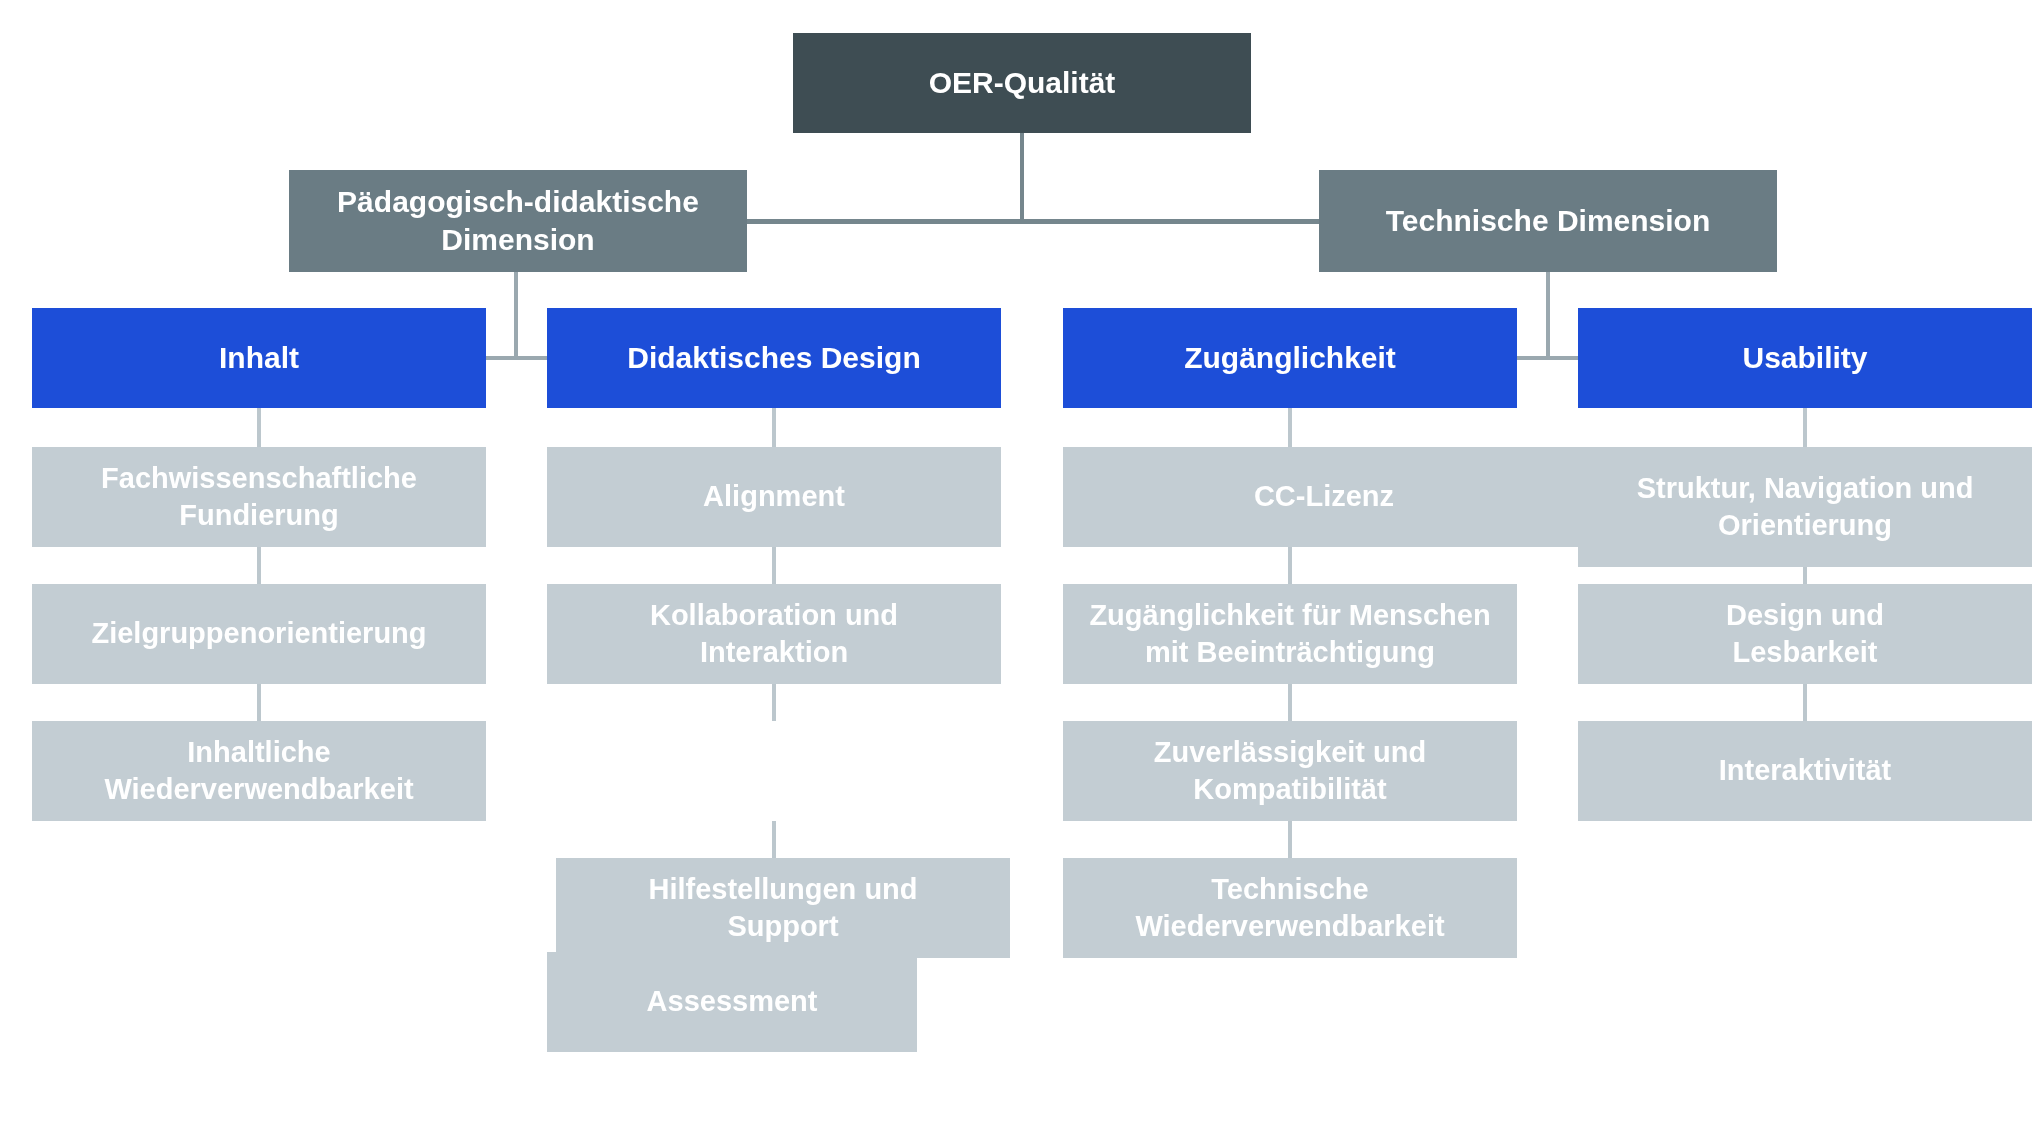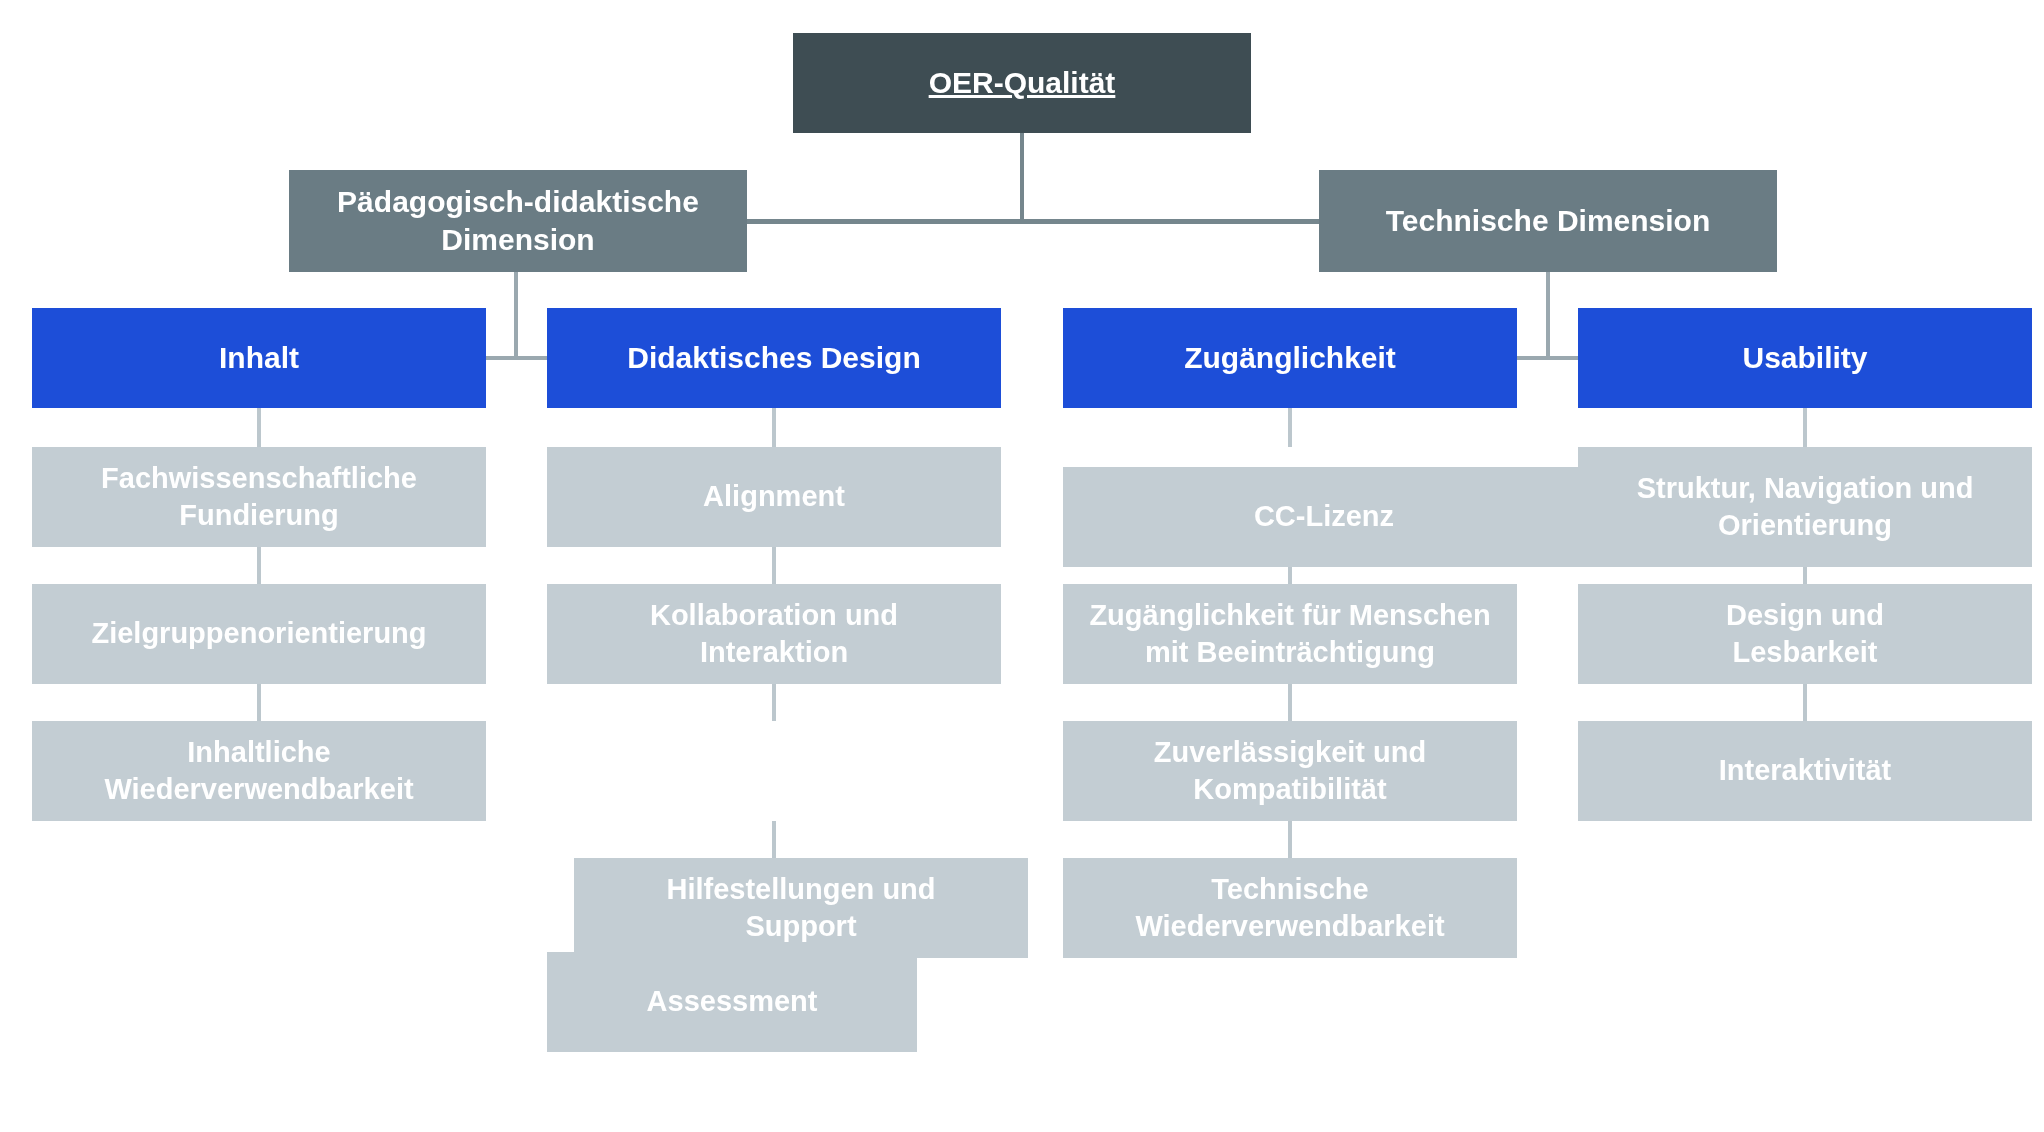--- a/index.html
+++ b/index.html
@@ -13,21 +13,21 @@
   .node{
     position:absolute;
     display:flex;align-items:center;justify-content:center;
     text-align:center;
     color:#ffffff;
     font-weight:bold;
     white-space:pre-line;
     line-height:1.28;
     box-sizing:border-box;
   }
-  .root{background:#3E4D53;font-size:30px;text-decoration:underline;}
+  .root{background:#3E4D53;font-size:30px;}
   .dim{background:#6A7C84;font-size:30px;}
   .hdr{background:#1d4ed8;font-size:30px;}
   .item{background:#C3CDD3;font-size:29px;}
   .line{position:absolute;}
   .dark{background:#75868D;}
   .mid{background:#9AA8AF;}
   .light{background:#BCC7CD;}
 </style>
 </head>
 <body>
@@ -74,25 +74,25 @@
 
   <div class="node item" style="left:32px;top:447px;width:454px;height:100px">Fachwissenschaftliche
 Fundierung</div>
   <div class="node item" style="left:32px;top:584px;width:454px;height:100px">Zielgruppenorientierung</div>
   <div class="node item" style="left:32px;top:721px;width:454px;height:100px">Inhaltliche
 Wiederverwendbarkeit</div>
 
   <div class="node item" style="left:547px;top:447px;width:454px;height:100px">Alignment</div>
   <div class="node item" style="left:547px;top:584px;width:454px;height:100px">Kollaboration und
 Interaktion</div>
-  <div class="node item" style="left:574px;top:858px;width:454px;height:100px">Hilfestellungen und
+  <div class="node item" style="left:556px;top:858px;width:454px;height:100px">Hilfestellungen und
 Support</div>
   <div class="node item" style="left:547px;top:952px;width:370px;height:100px">Assessment</div>
 
-  <div class="node item" style="left:1063px;top:467px;width:522px;height:100px">CC-Lizenz</div>
+  <div class="node item" style="left:1063px;top:447px;width:522px;height:100px">CC-Lizenz</div>
   <div class="node item" style="left:1063px;top:584px;width:454px;height:100px">Zugänglichkeit für Menschen
 mit Beeinträchtigung</div>
   <div class="node item" style="left:1063px;top:721px;width:454px;height:100px">Zuverlässigkeit und
 Kompatibilität</div>
   <div class="node item" style="left:1063px;top:858px;width:454px;height:100px">Technische
 Wiederverwendbarkeit</div>
 
   <div class="node item" style="left:1578px;top:447px;width:454px;height:120px">Struktur, Navigation und
 Orientierung</div>
   <div class="node item" style="left:1578px;top:584px;width:454px;height:100px">Design und

